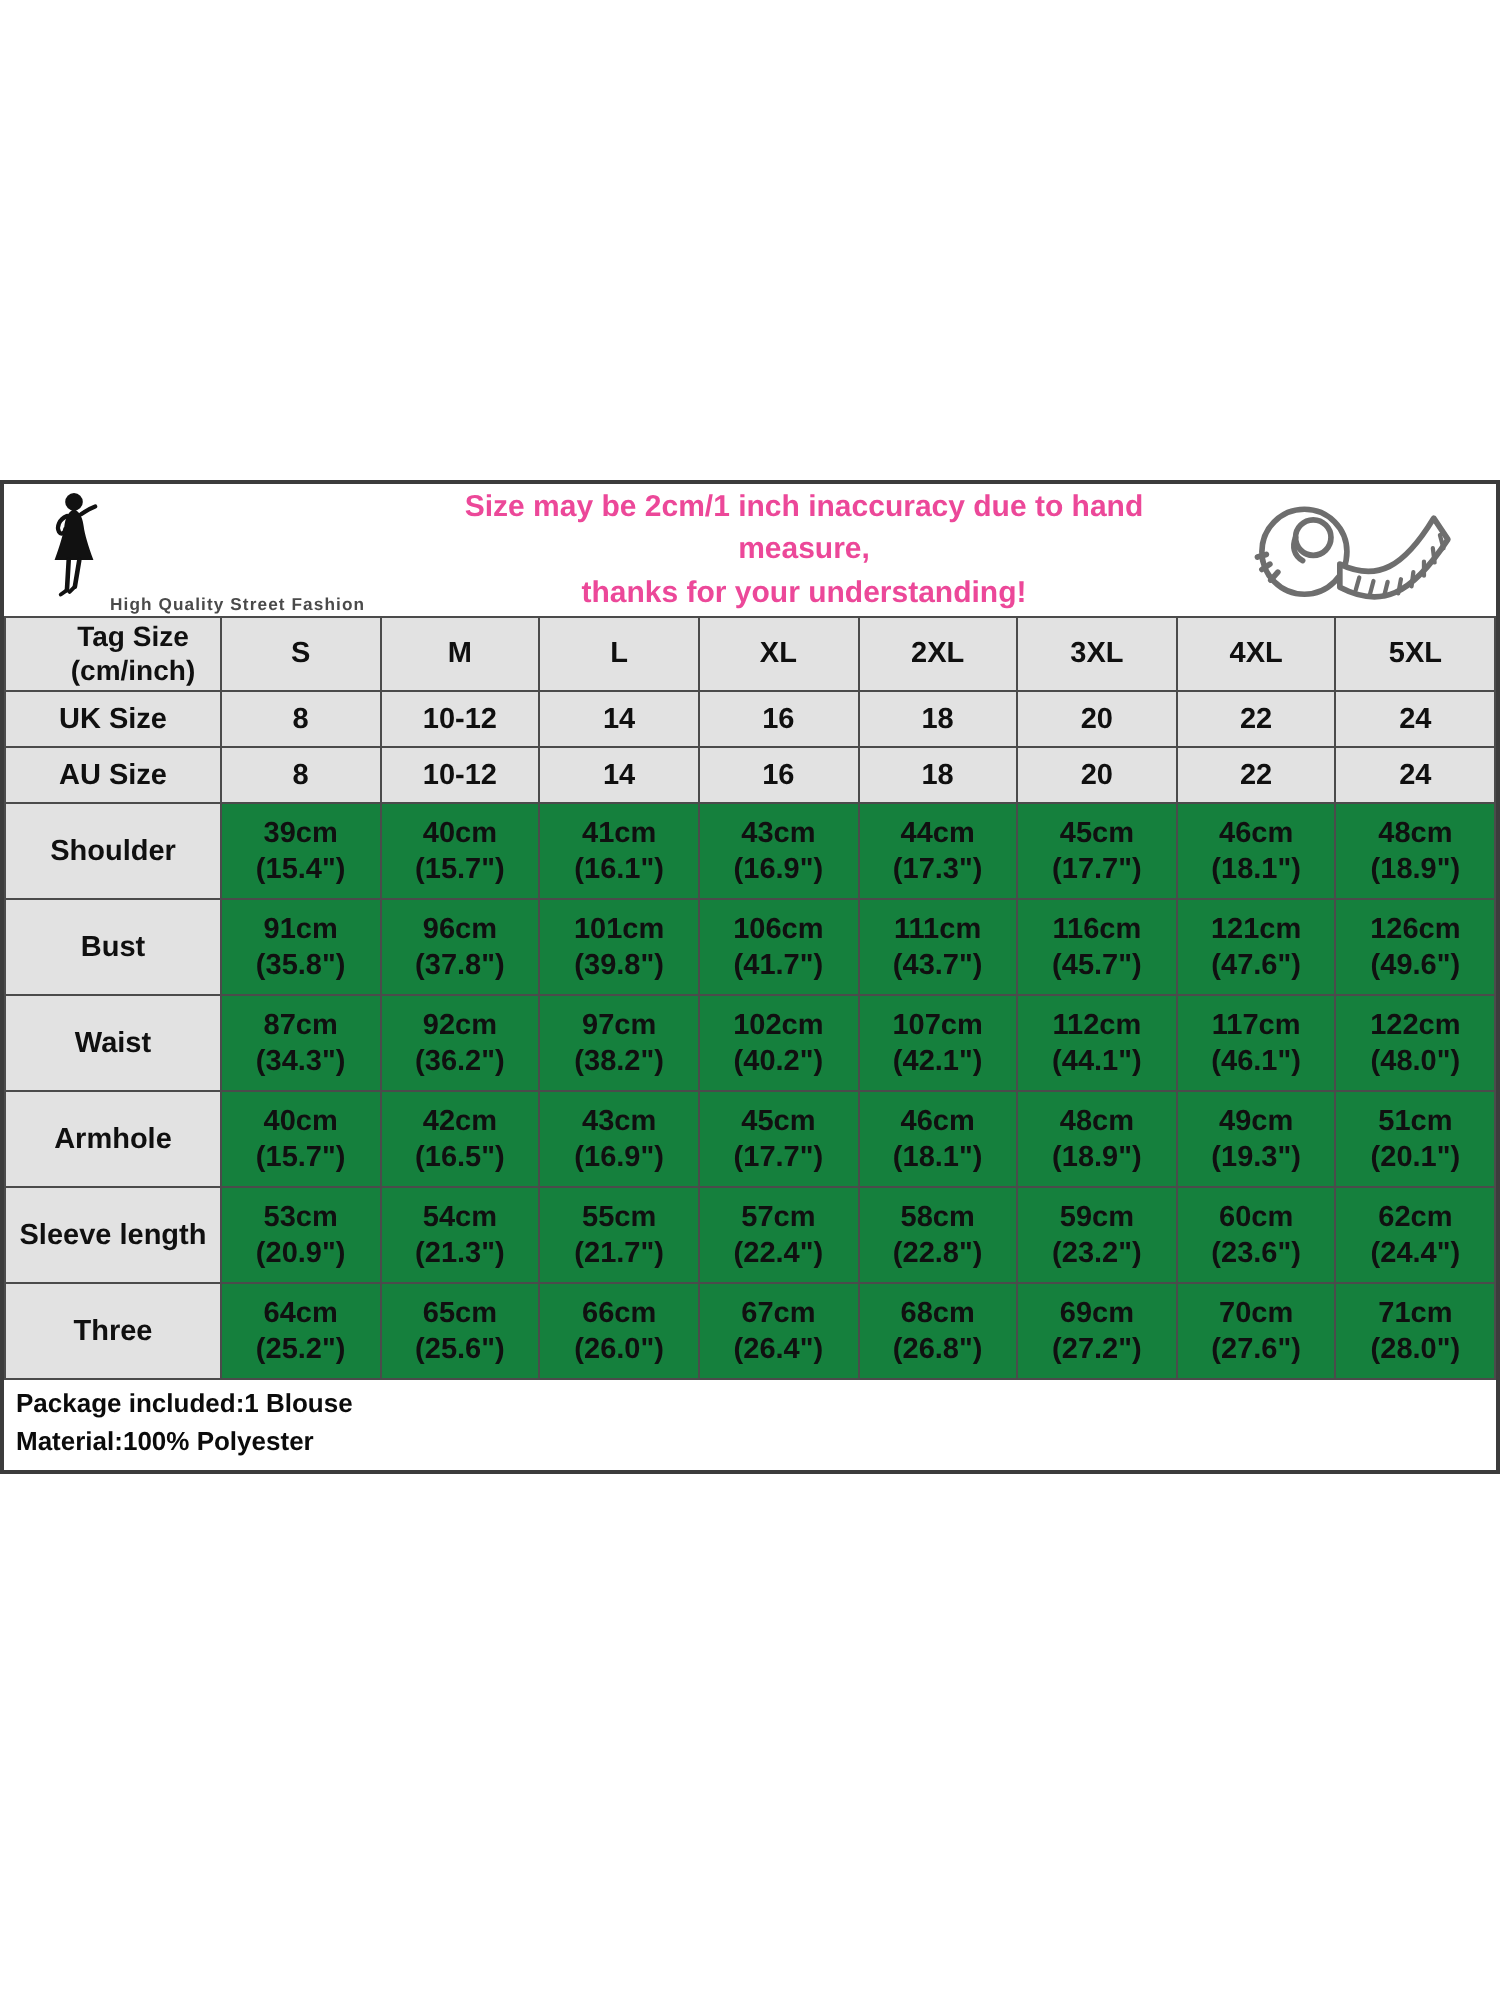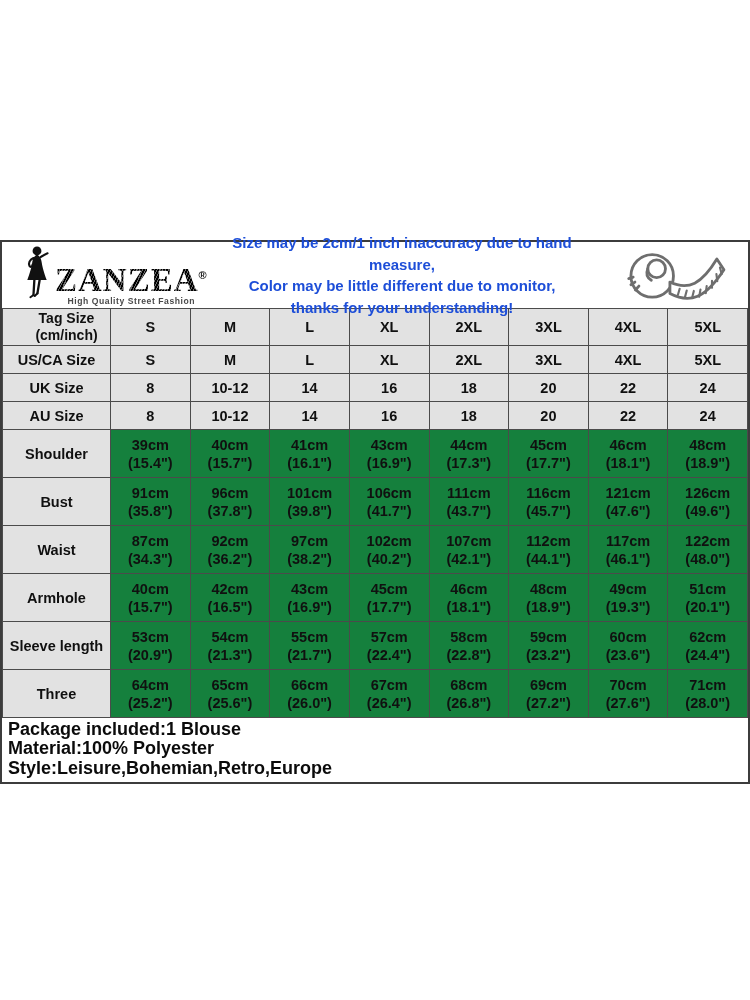--- a/index.html
+++ b/index.html
@@ -63,21 +63,21 @@
     color: #4a4a4a;
     margin-top: 1px;
     white-space: nowrap;
   }
   .disclaimer {
     flex: 1;
     text-align: center;
     font-weight: bold;
     font-size: 15px;
     line-height: 21.5px;
-    color: #1d4ed8;
+    color: #ec4899;
   }
   .tape-wrap {
     width: 142px;
     flex-shrink: 0;
     display: flex;
     justify-content: center;
     align-items: center;
   }
   
   table.size-table {
@@ -99,21 +99,21 @@
   tr.r-size { height: 28px; }
   tr.r-size.two-line { height: 37px; }
   tr.r-size.two-line td.label { font-size: 14px; line-height: 17px; padding-left: 20px; }
   tr.r-measure { height: 48px; }
   tr.r-measure td { line-height: 18px; background: #15803d; }
   tr.r-measure td.label { background: #e2e2e2; }
   
   .details {
     padding: 2px 6px 4px 6px;
     font-weight: bold;
-    font-size: 18px;
+    font-size: 13px;
     line-height: 19.3px;
     color: #0b0b0b;
   }
 </style>
 </head>
 <body>
 
 <div class="sheet">
 
   <div class="band">
@@ -122,27 +122,25 @@
         <svg width="30" height="58" viewBox="0 0 34 62" aria-hidden="true">
           <circle cx="17" cy="6" r="5" fill="#111"></circle>
           <path d="M17 10 C 13 12, 12 16, 11.5 20 C 11 24, 9 31, 6 39 L 28 39 C 25 31, 23 24, 22.5 20 C 22 16, 21 12, 17 10 Z" fill="#111"></path>
           <path d="M13 14 C 8.5 16, 7 20, 8.5 23 C 9.8 25, 12 23.5, 12 21.5" stroke="#111" stroke-width="2.4" fill="none" stroke-linecap="round"></path>
           <path d="M21 13 C 24 11, 26.5 9.5, 29 8.6" stroke="#111" stroke-width="2.4" fill="none" stroke-linecap="round"></path>
           <path d="M14 39 L 13 56 M 20 39 L 17.5 54" stroke="#111" stroke-width="2.6" stroke-linecap="round"></path>
           <path d="M13 56 L 9.5 58.5 M 17.5 54 L 14.5 57" stroke="#111" stroke-width="2.2" stroke-linecap="round"></path>
         </svg>
       </span>
       <span class="logo-text">
-        <span class="brand-name"><span class="brand-word">ZANZEA</span><sup>®</sup></span>
         <span class="tagline">High Quality Street Fashion</span>
       </span>
     </div>
     <div class="disclaimer">
       <div>Size may be 2cm/1 inch inaccuracy due to hand measure,</div>
-      <div>Color may be little different due to monitor,</div>
       <div>thanks for your understanding!</div>
     </div>
     <div class="tape-wrap">
       <svg width="126" height="62" viewBox="0 0 130 70" aria-hidden="true">
         <g stroke="#6e6e6e" stroke-width="3.2" fill="none" stroke-linecap="round" stroke-linejoin="round">
           <circle cx="37" cy="36" r="24" fill="#fff"></circle>
           <circle cx="42" cy="28" r="10" fill="#fff"></circle>
           <path d="M32 28 C 30 33, 31 38, 36 41"></path>
           <path d="M18 52 L 22 47.5 M 13 46 L 17.5 43 M 10.5 39 L 15.5 37.5"></path>
           <path d="M57 43 C 78 53, 93 45, 110 17 L 118 29 C 97 61, 80 68, 57 56 Z" fill="#fff"></path>
@@ -167,33 +165,20 @@
           <td>M</td>
           <td>L</td>
           <td>XL</td>
           <td>2XL</td>
           <td>3XL</td>
           <td>4XL</td>
           <td>5XL</td>
         </tr>
         <tr class="r-size">
           <td class="label">
-            <div>US/CA Size</div>
-          </td>
-          <td>S</td>
-          <td>M</td>
-          <td>L</td>
-          <td>XL</td>
-          <td>2XL</td>
-          <td>3XL</td>
-          <td>4XL</td>
-          <td>5XL</td>
-        </tr>
-        <tr class="r-size">
-          <td class="label">
             <div>UK Size</div>
           </td>
           <td>8</td>
           <td>10-12</td>
           <td>14</td>
           <td>16</td>
           <td>18</td>
           <td>20</td>
           <td>22</td>
           <td>24</td>
@@ -432,16 +417,15 @@
             <div>71cm</div>
             <div>(28.0")</div>
           </td>
         </tr>
       </tbody>
   </table>
 
   <div class="details">
     <div>Package included:1 Blouse</div>
     <div>Material:100% Polyester</div>
-    <div>Style:Leisure,Bohemian,Retro,Europe</div>
   </div>
 
 </div>
 
 </body></html>

